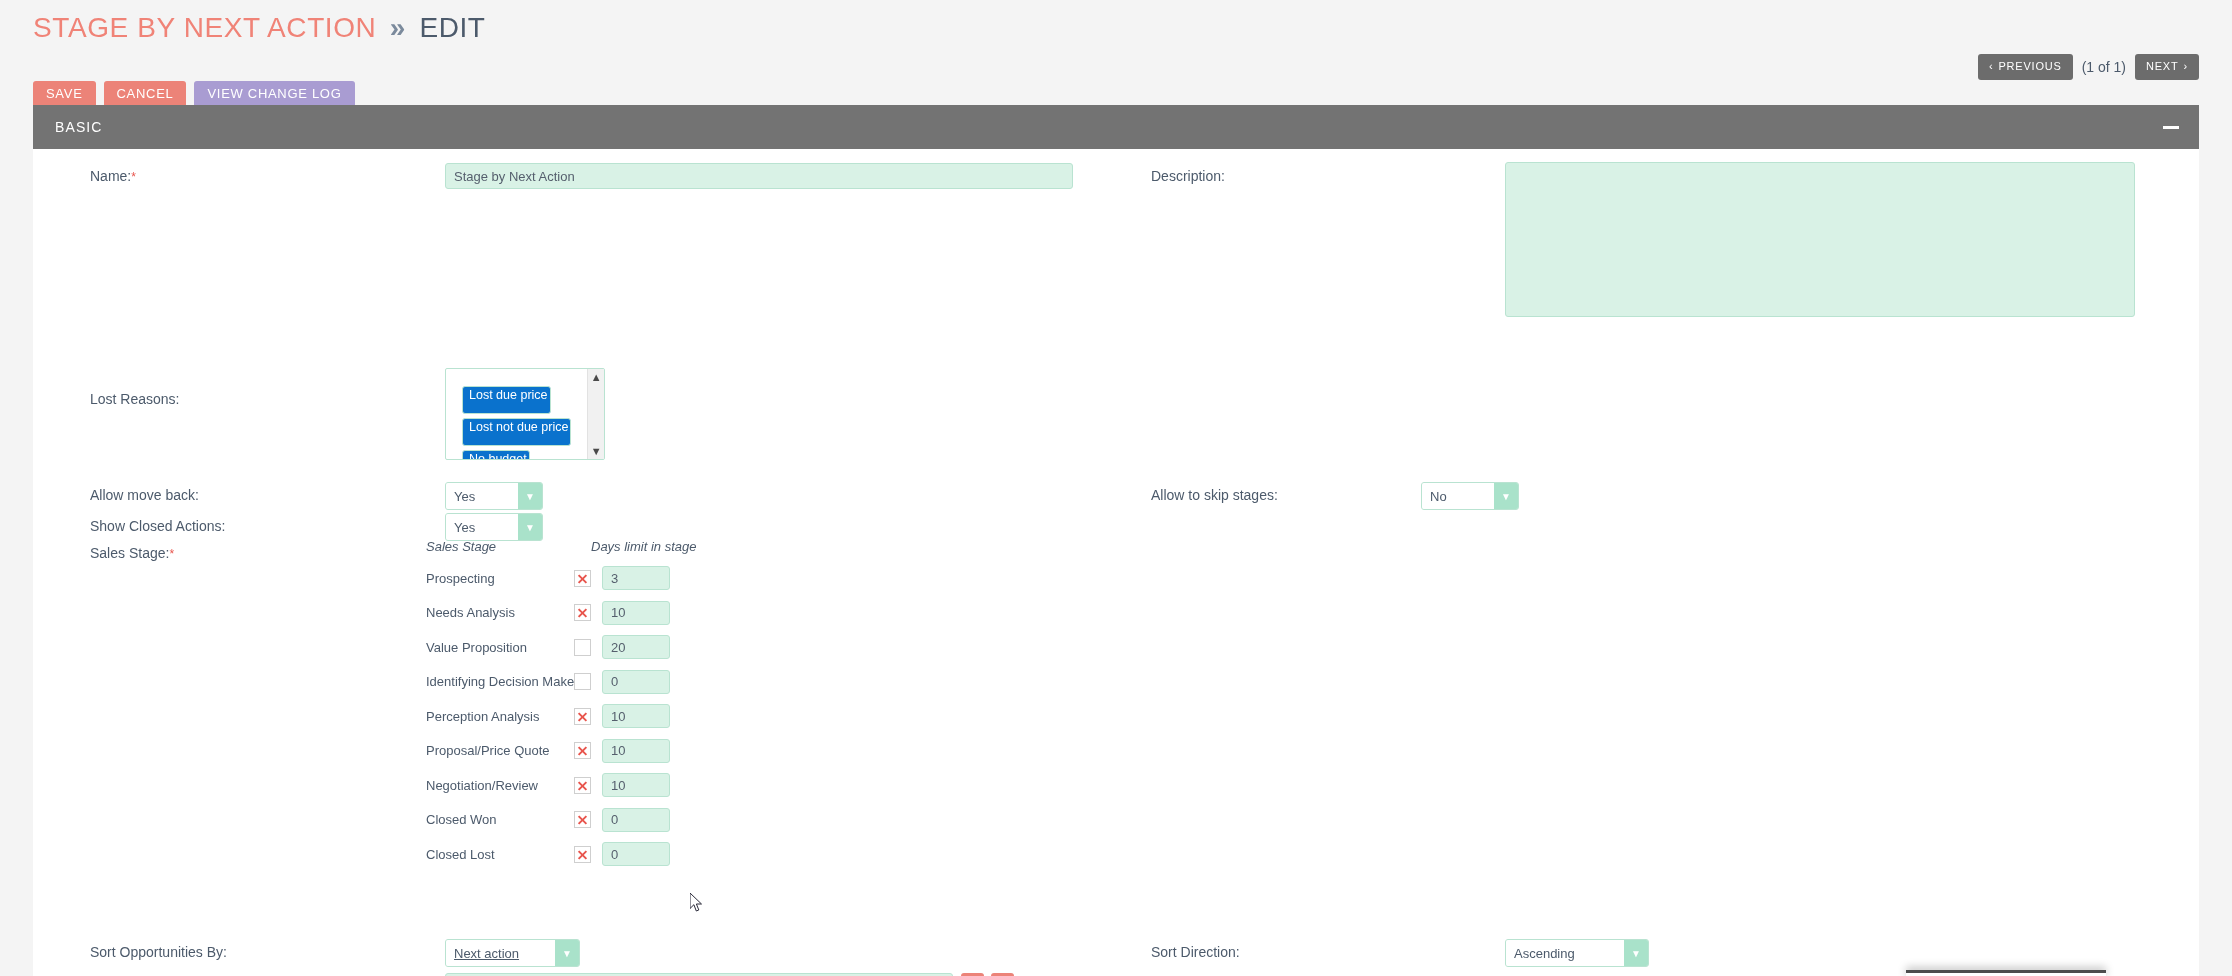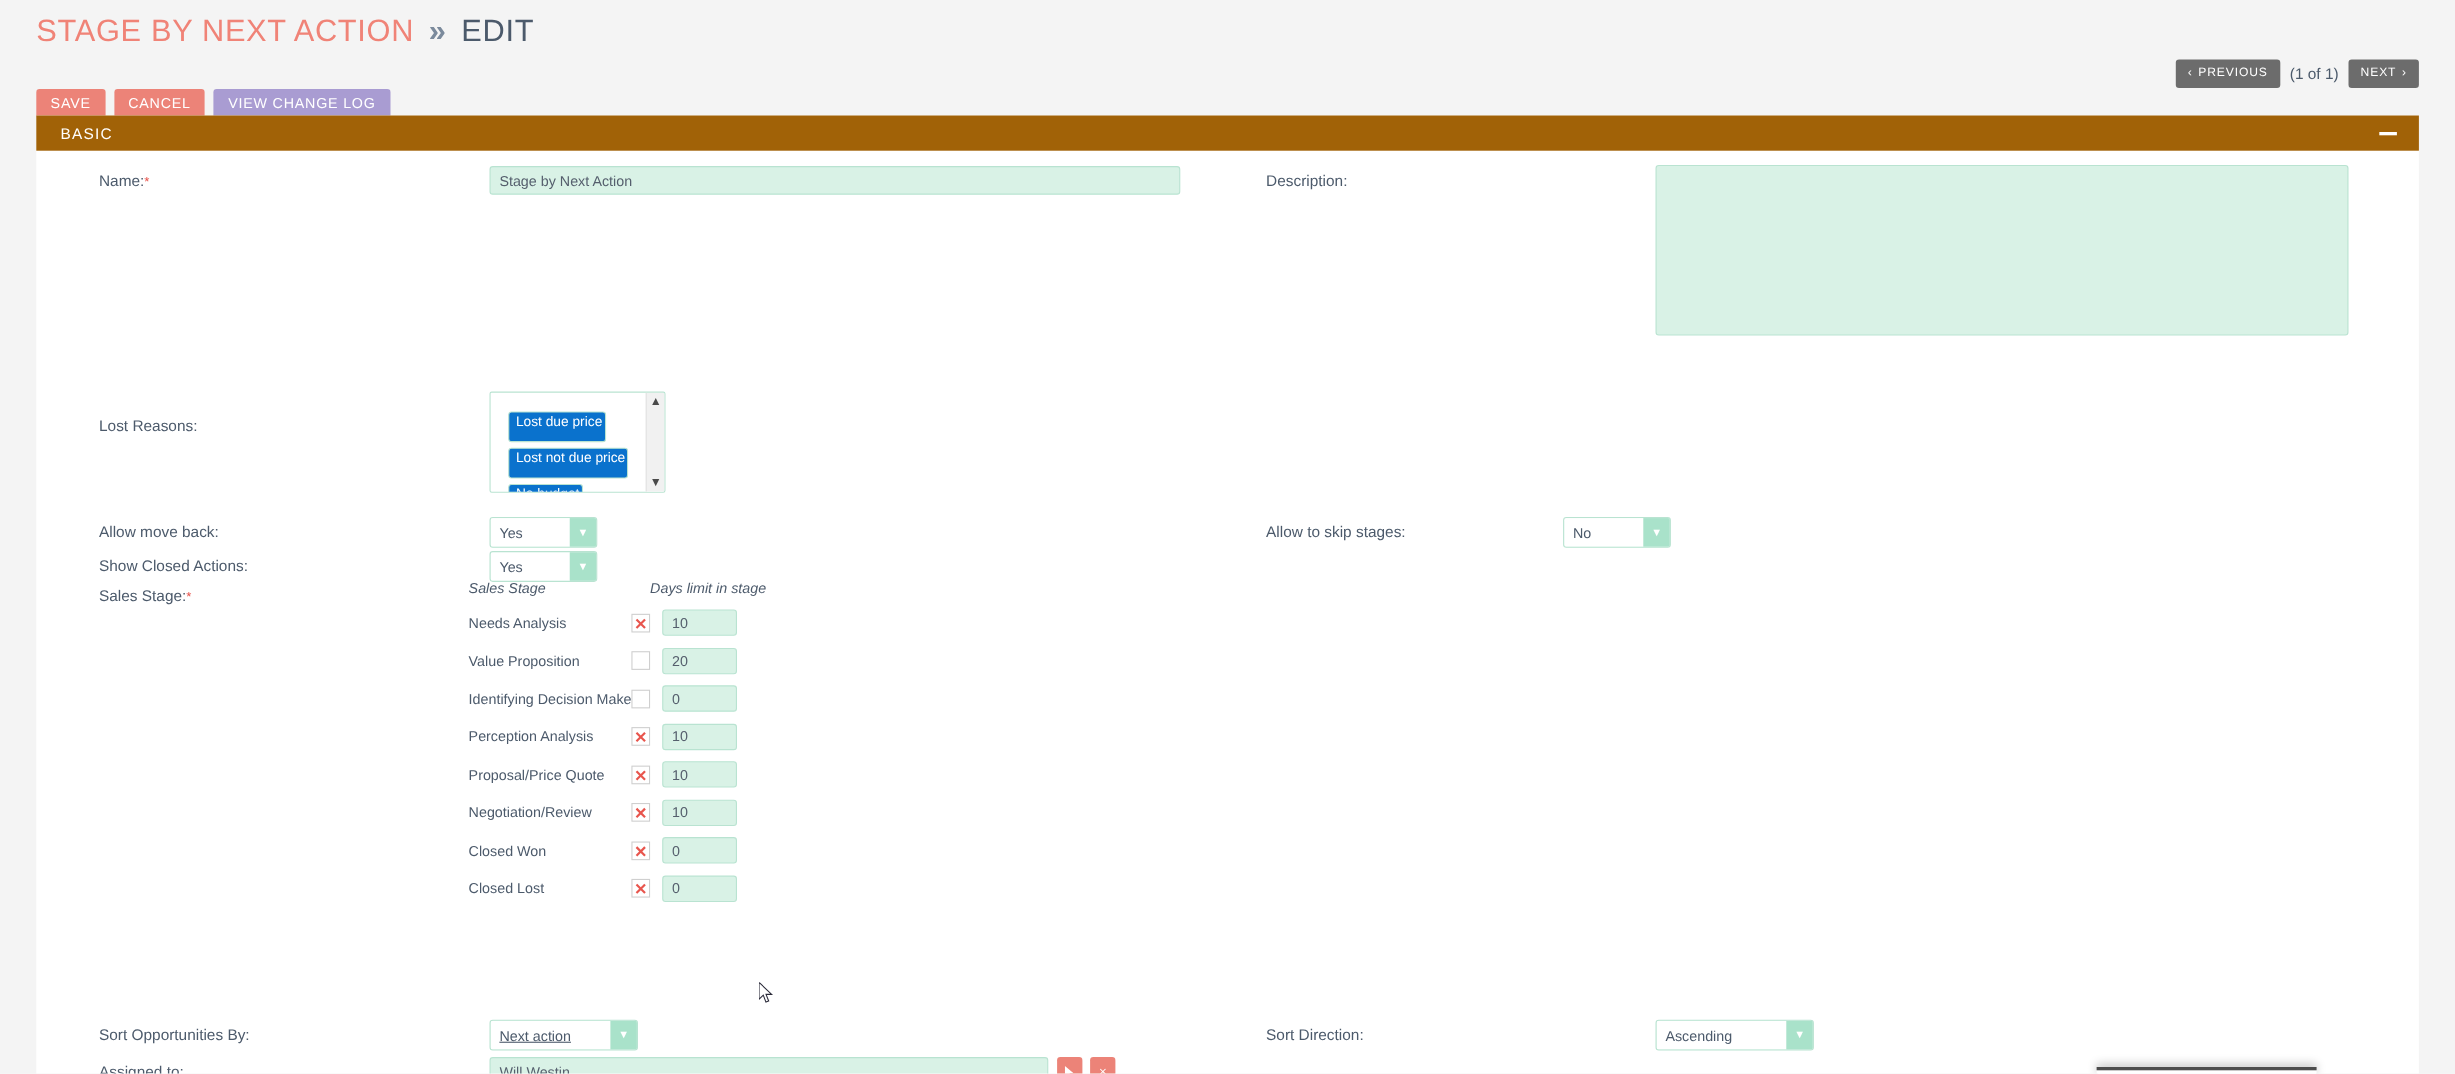--- a/index.html
+++ b/index.html
@@ -95,22 +95,22 @@
 
   
   .panel {
     position: absolute;
     left: 33px;
     top: 105px;
     width: 2166px;
     background: #ffffff;
   }
   .panel-header {
-    background: #a16207;
-    height: 32px;
+    background: #737373;
+    height: 44px;
     display: flex;
     align-items: center;
     justify-content: space-between;
     padding: 0 20px 0 22px;
     box-sizing: border-box;
   }
   .panel-title {
     color: #ffffff;
     font-size: 14px;
     letter-spacing: 1.1px;
@@ -419,20 +419,25 @@
 
     <span class="lbl col-l-label" style="top:396px;"><span>Sales Stage:</span><span class="req">*</span></span>
 
     <div class="stage-table" style="top:390px;left:393px;">
       <div class="stage-head">
         <span class="h-stage">Sales Stage</span>
         <span class="h-days">Days limit in stage</span>
       </div>
 
       <div class="stage-row">
+        <span class="stage-name">Prospecting</span>
+        <span class="stage-check on"></span>
+        <input class="tinput days-input" value="3" style="">
+      </div>
+      <div class="stage-row">
         <span class="stage-name">Needs Analysis</span>
         <span class="stage-check on"></span>
         <input class="tinput days-input" value="10" style="">
       </div>
       <div class="stage-row">
         <span class="stage-name">Value Proposition</span>
         <span class="stage-check"></span>
         <input class="tinput days-input" value="20" style="">
       </div>
       <div class="stage-row">

